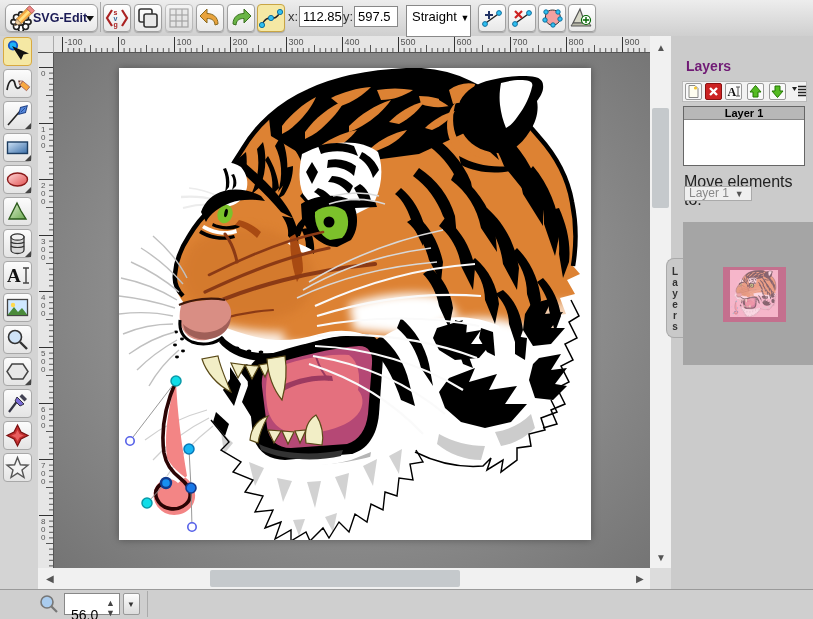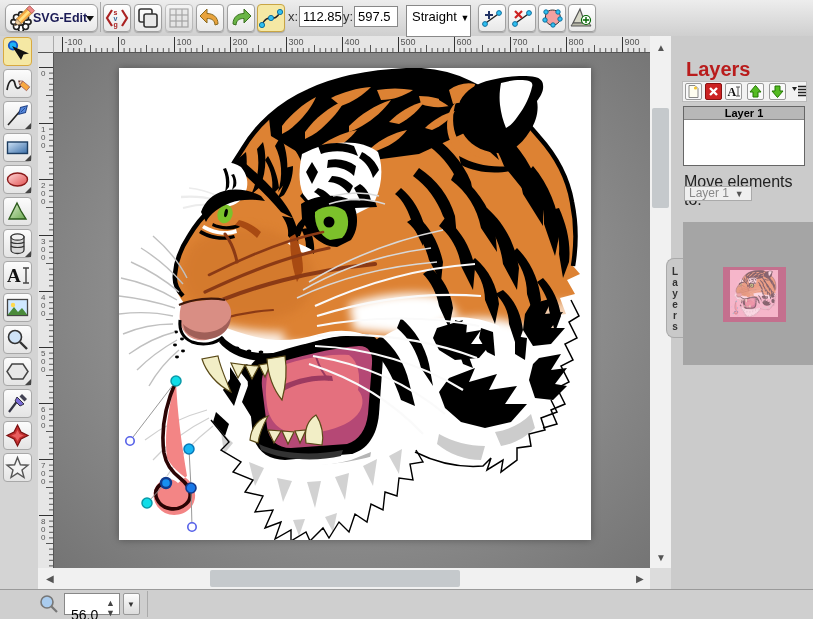--- a/index.html
+++ b/index.html
@@ -39,21 +39,21 @@
 #hscroll { position:absolute; left:38px; top:568px; width:612px; height:21px; background:#f1f1f1; }
 #hthumb { position:absolute; left:172px; top:2px; width:250px; height:17px; background:#c5c9cc; border-radius:2px;}
 #scorner { position:absolute; left:650px; top:568px; width:21px; height:21px; background:#dcdcdc; }
 .sarrow { position:absolute; color:#555; font-size:10px; }
 
 
 #bottombar { position:absolute; left:0; top:589px; width:813px; height:30px; background:#cfcfcf; border-top:1px solid #9a9a9a;}
 
 
 #rightpanel { position:absolute; left:671px; top:36px; width:142px; height:553px; background:#cbcbcb; }
-#layerstitle { position:absolute; left:15px; top:22px; font-size:20px; font-weight:bold; color:#b91c1c; }
+#layerstitle { position:absolute; left:15px; top:22px; font-size:14px; font-weight:bold; color:#701a75; }
 #layerbtns { position:absolute; left:11px; top:45px; width:125px; height:21px; background:#f2f2f2; border:1px solid #bbb;}
 .pbtn { position:absolute; top:1px; width:17px; height:17px; background:#fafafa; border:1px solid #999; border-radius:2px;}
 #layerlist { position:absolute; left:12px; top:70px; width:122px; height:60px; background:#fff; border:1px solid #666; }
 #layerhdr { height:13px; background:#b8b8b8; border-bottom:1px solid #888; font-size:11px; font-weight:bold; text-align:center; line-height:13px;}
 #movelbl { position:absolute; left:13px; top:137px; font-size:16px; color:#222;}
 #moveselect { position:absolute; left:13px; top:150px; width:68px; height:15px; background:#efefef; border:1px solid #aaa; font-size:12px; color:#888; padding-left:4px; line-height:13px;}
 #darksquare { position:absolute; left:12px; top:186px; width:130px; height:143px; background:#a5a5a5; }
 #thumb { position:absolute; left:40px; top:45px; width:63px; height:55px; background:#c4708e; }
 #thumbin { position:absolute; left:7px; top:3px; width:48px; height:47px; background:#f6b6ca; overflow:hidden;}
 #layerstab { position:absolute; left:-5px; top:222px; width:17px; height:80px; background:#c9c9c9; border:1px solid #aaa; border-right:none; border-radius:8px 0 0 8px; }

